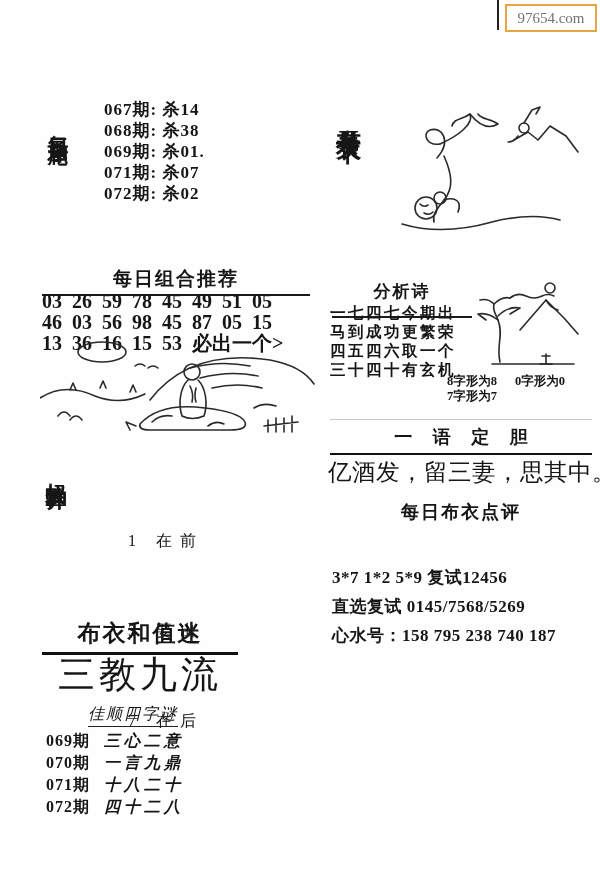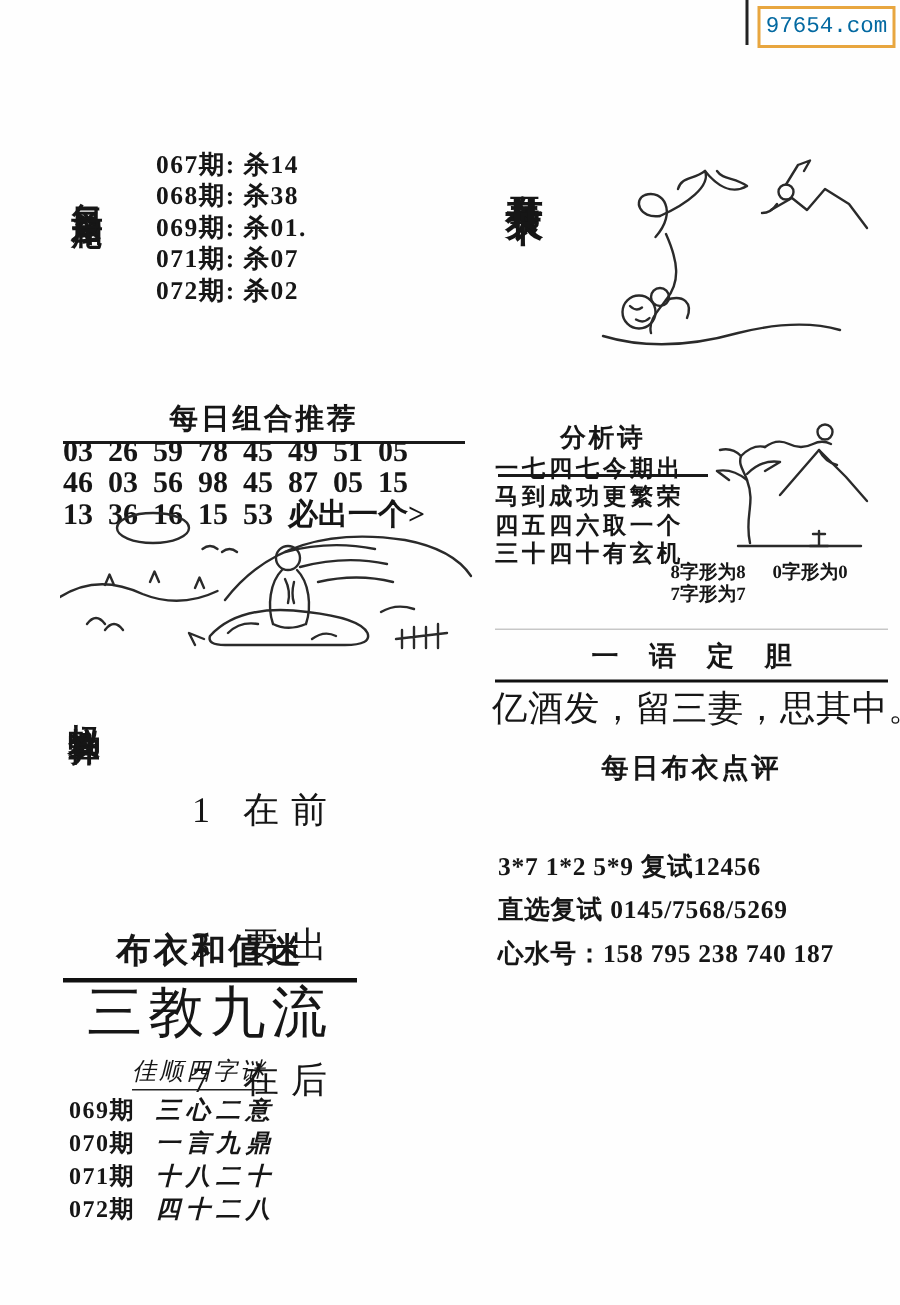--- a/index.html
+++ b/index.html
@@ -5,38 +5,38 @@
   html,body{margin:0;padding:0;background:#ffffff;}
   #canvas{
     position:relative;width:600px;height:870px;background:#fefefe;
     font-family:"Liberation Serif","DejaVu Serif",serif;color:#161616;
     overflow:hidden;
   }
   .abs{position:absolute;}
   
   .badge{
     top:4px;right:3px;width:88px;height:24px;line-height:24px;text-align:center;
-    border:2px solid #e8a63f;color:#0369a1;font-size:15px;
-    font-family:Liberation Mono, monospace;background:#fff;
+    border:2px solid #e8a63f;color:#737373;font-size:15px;
+    font-family:Liberation Serif, serif;background:#fff;
   }
   .tick{top:0;left:497px;width:2px;height:30px;background:#222;}
   .page-title{top:42px;left:0;width:600px;text-align:center;font-size:21px;font-weight:bold;letter-spacing:1px;}
   
   .vtext{writing-mode:vertical-rl;text-orientation:upright;font-weight:bold;}
   .vkill{top:118px;left:44px;font-size:21px;letter-spacing:3px;}
   .vant{top:466px;left:42px;font-size:21px;letter-spacing:2px;}
   .vtianxia{top:110px;left:332px;font-size:25px;letter-spacing:4px;}
   
   .kill-list{top:99px;left:104px;font-size:17px;font-weight:bold;line-height:21px;letter-spacing:1px;}
   
   .combo-title{top:266px;left:42px;width:268px;text-align:center;font-size:19px;font-weight:bold;letter-spacing:2px;
     border-bottom:2px solid #1a1a1a;padding-bottom:2px;}
   .combo-rows{top:291px;left:42px;width:272px;font-size:20px;font-weight:bold;line-height:21px;word-spacing:5px;white-space:nowrap;}
   
-  .ant-lines{top:466px;left:128px;font-size:24px;line-height:30px;letter-spacing:8px;white-space:pre;}
+  .ant-lines{top:466px;left:128px;font-size:16px;line-height:30px;letter-spacing:8px;white-space:pre;}
   
   .hezhi-title{top:618px;left:42px;width:196px;text-align:center;font-size:23px;font-weight:bold;letter-spacing:2px;
     border-bottom:3px solid #111;padding-bottom:3px;}
   .hezhi-answer{top:650px;left:42px;width:196px;text-align:center;font-size:37px;letter-spacing:4px;}
   
   .fc-title{top:704px;left:88px;font-size:16px;font-weight:normal;font-style:italic;letter-spacing:2px;
     border-bottom:1.5px solid #222;padding-bottom:1px;}
   .fc-list{top:730px;left:46px;font-size:16px;line-height:22px;}
   .fc-row{display:flex;}
   .fc-issue{font-weight:bold;width:58px;letter-spacing:1px;}

